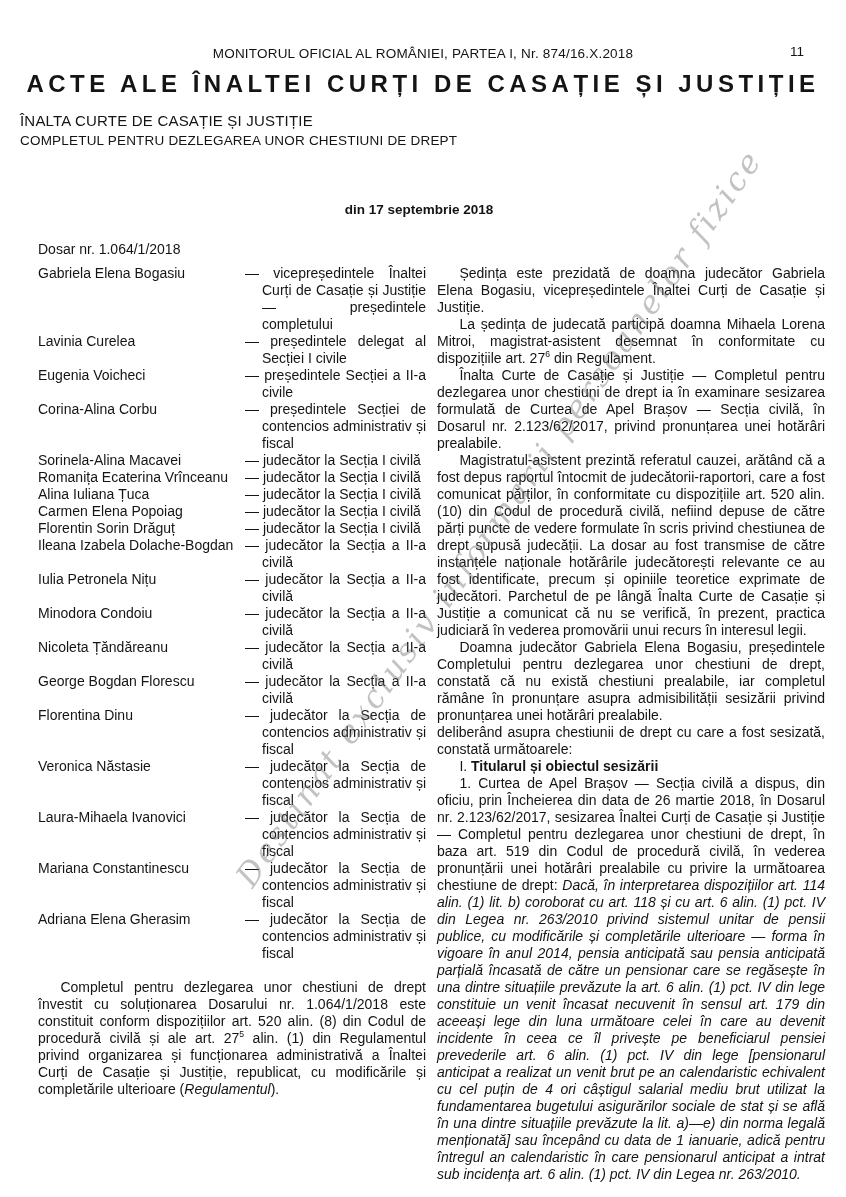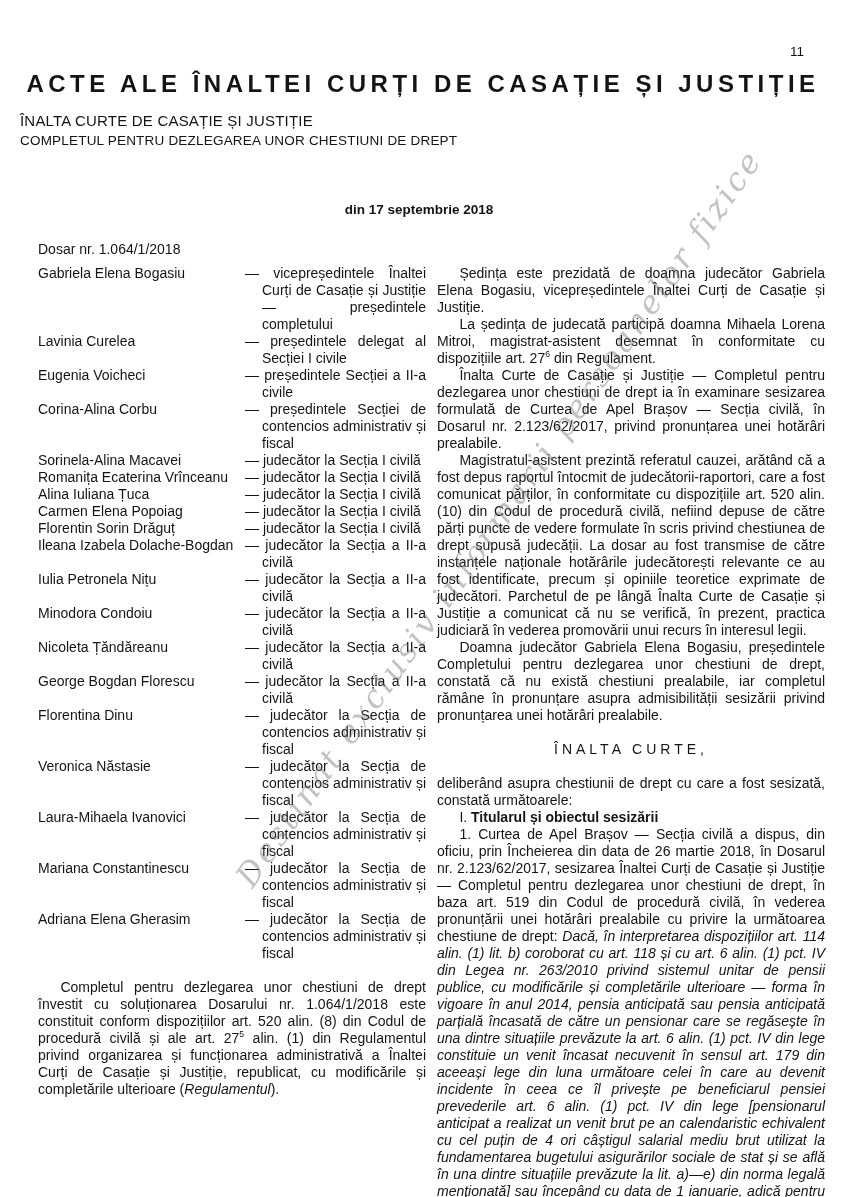--- a/index.html
+++ b/index.html
@@ -66,20 +66,21 @@
   }
   .col,.hdr{position:absolute;z-index:2;}
 </style>
 </head>
 <body>
 
 <div class="page">
 
   <div class="watermark">Destinat exclusiv informarii persoanelor fizice</div>
 
+  <div class="hdr journal-line">MONITORUL OFICIAL AL ROMÂNIEI, PARTEA I, Nr. 874/16.X.2018</div>
   <div class="hdr page-number">11</div>
   <div class="hdr section-title">ACTE ALE ÎNALTEI CURȚI DE CASAȚIE ȘI JUSTIȚIE</div>
   <div class="hdr court-line1">ÎNALTA CURTE DE CASAȚIE ȘI JUSTIȚIE</div>
   <div class="hdr court-line2">COMPLETUL PENTRU DEZLEGAREA UNOR CHESTIUNI DE DREPT</div>
 
   <div class="hdr decision-date">din 17 septembrie 2018</div>
   <div class="hdr case-number">Dosar nr. 1.064/1/2018</div>
 
   <div class="col col-left">
     <div>
@@ -162,19 +163,18 @@
       </div>
     <div class="closing"><span>Completul pentru dezlegarea unor chestiuni de drept învestit cu soluționarea Dosarului nr. 1.064/1/2018 este constituit conform dispozițiilor art. 520 alin. (8) din Codul de procedură civilă și ale art. 27</span><sup>5</sup><span> alin. (1) din Regulamentul privind organizarea și funcționarea administrativă a Înaltei Curți de Casație și Justiție, republicat, cu modificările și completările ulterioare (</span><span class="it">Regulamentul</span><span>).</span></div>
   </div>
 
   <div class="col col-right">
       <p class="p-indent"><span>Ședința este prezidată de doamna judecător Gabriela Elena Bogasiu, vicepreședintele Înaltei Curți de Casație și Justiție.</span></p>
       <p class="p-indent"><span>La ședința de judecată participă doamna Mihaela Lorena Mitroi, magistrat-asistent desemnat în conformitate cu dispozițiile art. 27</span><sup>6</sup><span> din Regulament.</span></p>
       <p class="p-indent"><span>Înalta Curte de Casație și Justiție — Completul pentru dezlegarea unor chestiuni de drept ia în examinare sesizarea formulată de Curtea de Apel Brașov — Secția civilă, în Dosarul nr. 2.123/62/2017, privind pronunțarea unei hotărâri prealabile.</span></p>
       <p class="p-indent"><span>Magistratul-asistent prezintă referatul cauzei, arătând că a fost depus raportul întocmit de judecătorii-raportori, care a fost comunicat părților, în conformitate cu dispozițiile art. 520 alin. (10) din Codul de procedură civilă, nefiind depuse de către părți puncte de vedere formulate în scris privind chestiunea de drept supusă judecății. La dosar au fost transmise de către instanțele naționale hotărârile judecătorești relevante ce au fost identificate, precum și opiniile teoretice exprimate de judecători. Parchetul de pe lângă Înalta Curte de Casație și Justiție a comunicat că nu se verifică, în prezent, practica judiciară în vederea promovării unui recurs în interesul legii.</span></p>
       <p class="p-indent"><span>Doamna judecător Gabriela Elena Bogasiu, președintele Completului pentru dezlegarea unor chestiuni de drept, constată că nu există chestiuni prealabile, iar completul rămâne în pronunțare asupra admisibilității sesizării privind pronunțarea unei hotărâri prealabile.</span></p>
-      <p class="p-center"><span>ÎNALTA CURTE,</span></p>
       <p class="p-flush"><span>deliberând asupra chestiunii de drept cu care a fost sesizată, constată următoarele:</span></p>
       <p class="p-indent"><span>I. </span><span class="bd">Titularul și obiectul sesizării</span></p>
       <p class="p-indent"><span>1. Curtea de Apel Brașov — Secția civilă a dispus, din oficiu, prin Încheierea din data de 26 martie 2018, în Dosarul nr. 2.123/62/2017, sesizarea Înaltei Curți de Casație și Justiție — Completul pentru dezlegarea unor chestiuni de drept, în baza art. 519 din Codul de procedură civilă, în vederea pronunțării unei hotărâri prealabile cu privire la următoarea chestiune de drept: </span><span class="it">Dacă, în interpretarea dispozițiilor art. 114 alin. (1) lit. b) coroborat cu art. 118 și cu art. 6 alin. (1) pct. IV din Legea nr. 263/2010 privind sistemul unitar de pensii publice, cu modificările și completările ulterioare — forma în vigoare în anul 2014, pensia anticipată sau pensia anticipată parțială încasată de către un pensionar care se regăsește în una dintre situațiile prevăzute la art. 6 alin. (1) pct. IV din lege constituie un venit încasat necuvenit în sensul art. 179 din aceeași lege din luna următoare celei în care au devenit incidente în ceea ce îl privește pe beneficiarul pensiei prevederile art. 6 alin. (1) pct. IV din lege [pensionarul anticipat a realizat un venit brut pe an calendaristic echivalent cu cel puțin de 4 ori câștigul salarial mediu brut utilizat la fundamentarea bugetului asigurărilor sociale de stat și se află în una dintre situațiile prevăzute la lit. a)—e) din norma legală menționată] sau începând cu data de 1 ianuarie, adică pentru întregul an calendaristic în care pensionarul anticipat a intrat sub incidența art. 6 alin. (1) pct. IV din Legea nr. 263/2010.</span></p>
     </div>
 
 </div>
 
 </body></html>

